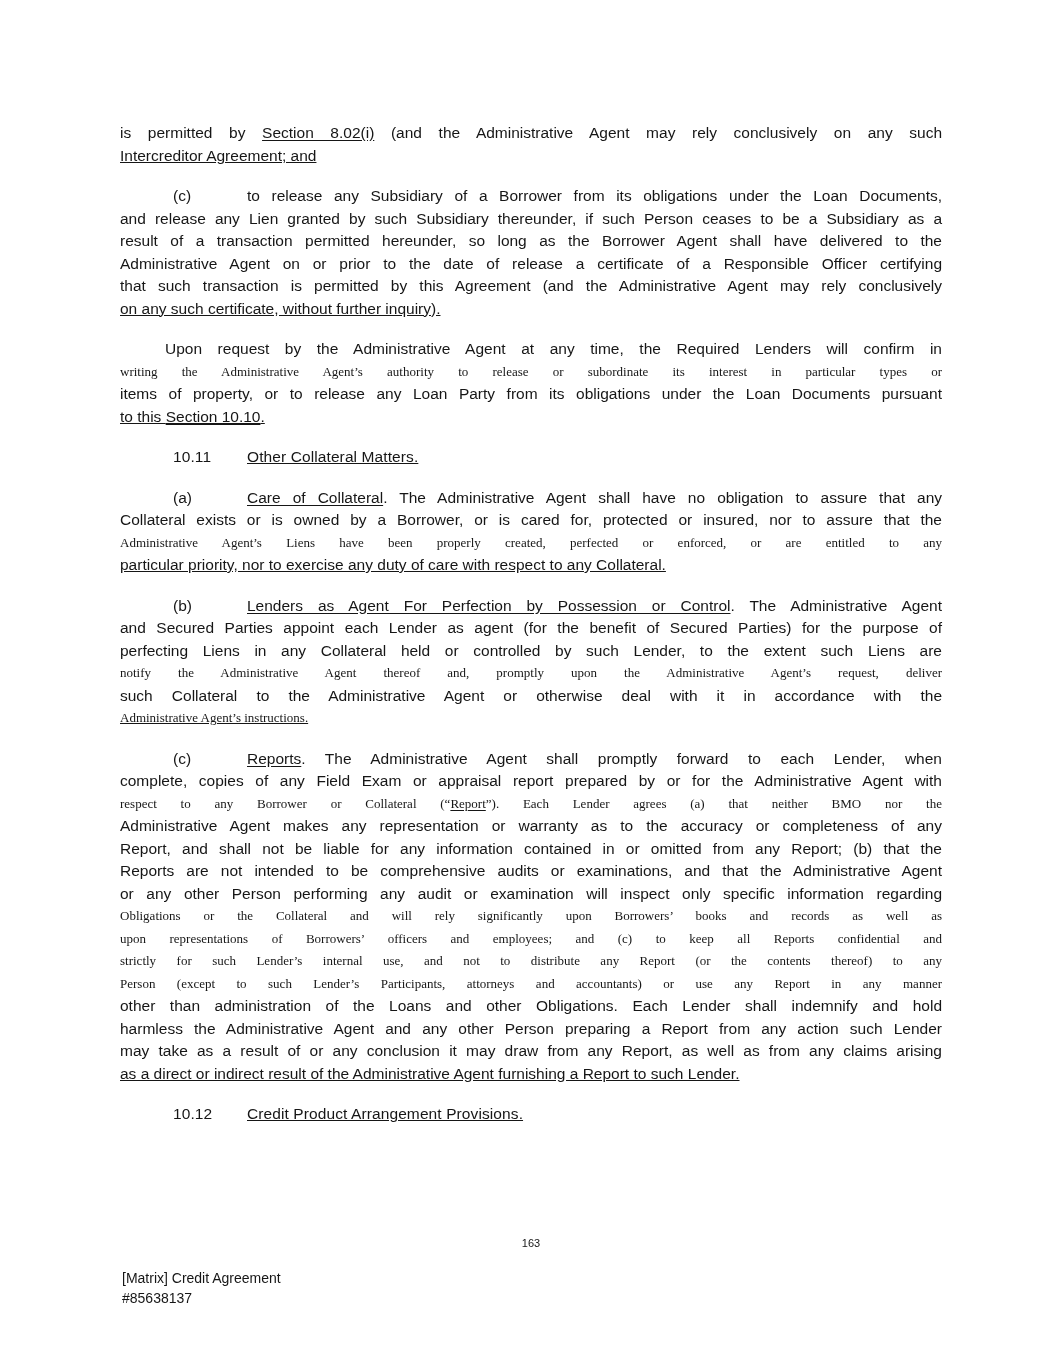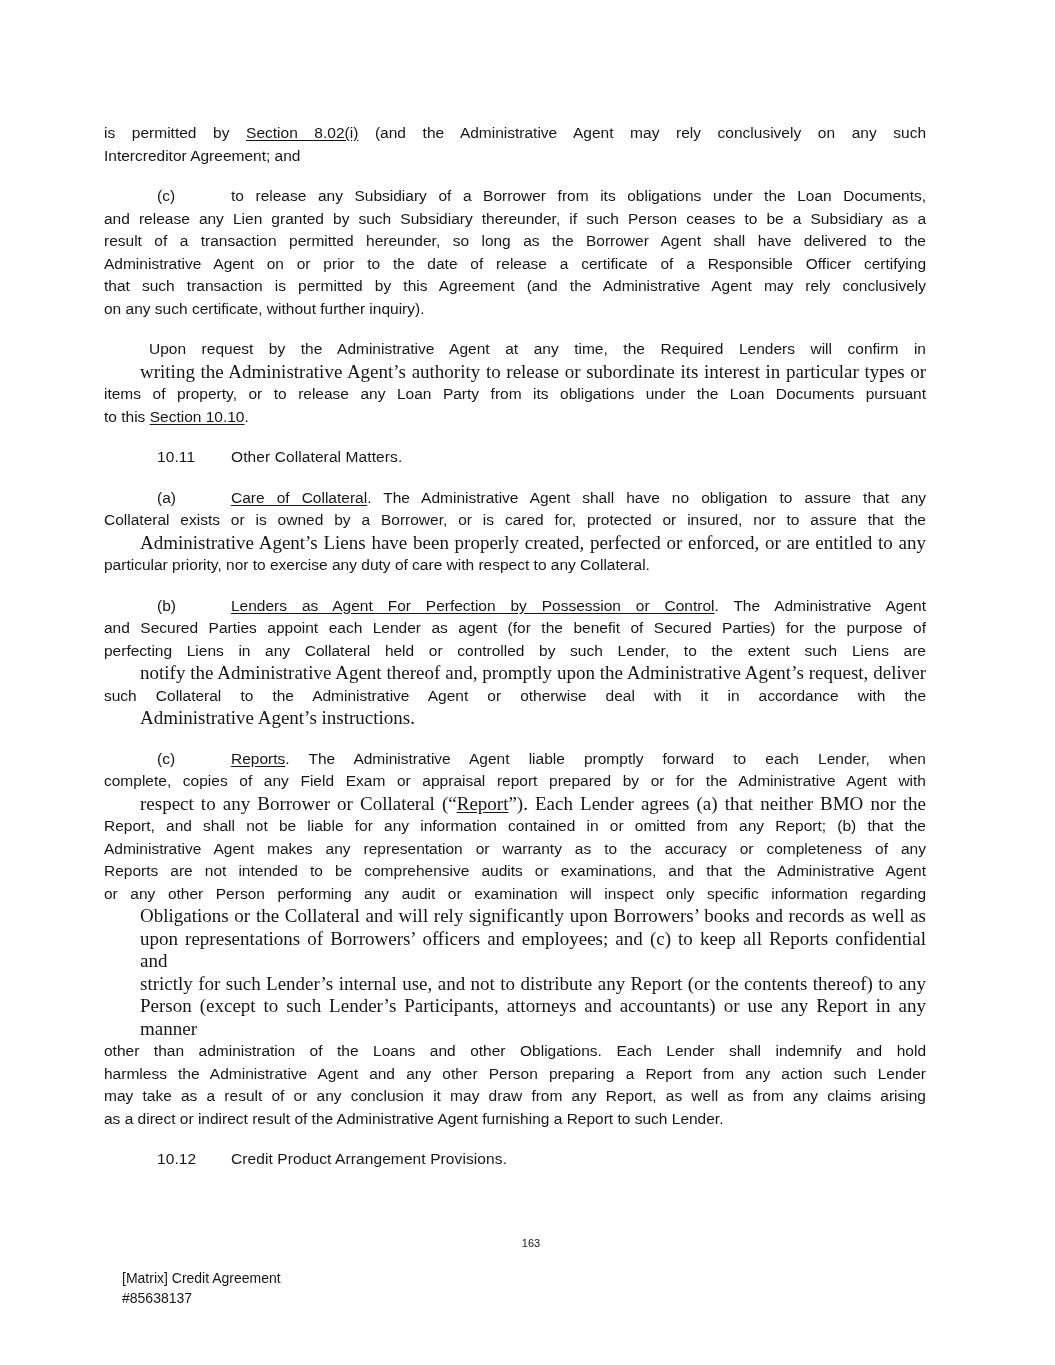--- a/index.html
+++ b/index.html
@@ -5,32 +5,32 @@
   html, body { margin: 0; padding: 0; }
   body {
     width: 1055px; height: 1365px;
     background: #ffffff;
     font-family: "Liberation Sans", sans-serif;
     color: #161616;
     position: relative;
     overflow: hidden;
   }
   .page { position: absolute; inset: 0; background: #ffffff; }
-  .content { position: absolute; left: 104px; top: 122px; width: 822px; }
+  .content { position: absolute; left: 120px; top: 122px; width: 822px; }
   .block { margin-bottom: 18px; }
   .line {
     position: relative;
     font-size: 15.5px;
     line-height: 22.5px;
     text-align: justify;
     text-align-last: justify;
     white-space: normal;
   }
-  .line.end { text-align: left; text-align-last: left; }
-  .line.serif { font-family: "Liberation Serif", serif; font-size: 19px; margin-left: 36px; }
+  .line.end { text-align: left; text-align-last: left; text-decoration: underline; }
+  .line.serif { font-family: "Liberation Serif", serif; font-size: 13px; }
   .line.labeled { padding-left: 127px; }
   .line.labeled .label { position: absolute; left: 53px; top: 0; }
   .line.indent { text-indent: 45px; }
   .heading .line { letter-spacing: 0.1px; }
   .u { text-decoration: underline; text-underline-offset: 2px; }
   .page-number {
     position: absolute; top: 1233px; left: 120px; width: 822px;
     text-align: center; font-size: 11px; line-height: 20px;
   }
   .doc-footer {
@@ -72,25 +72,25 @@
       </div>
       <div class="block paragraph">
         <div class="line labeled"><span class="label">(b)</span><span class="u">Lenders as Agent For Perfection by Possession or Control</span><span>.  The Administrative Agent</span></div>
         <div class="line"><span>and Secured Parties appoint each Lender as agent (for the benefit of Secured Parties) for the purpose of</span></div>
         <div class="line"><span>perfecting Liens in any Collateral held or controlled by such Lender, to the extent such Liens are</span></div>
         <div class="line serif"><span>notify the Administrative Agent thereof and, promptly upon the Administrative Agent’s request, deliver</span></div>
         <div class="line"><span>such Collateral to the Administrative Agent or otherwise deal with it in accordance with the</span></div>
         <div class="line serif end"><span>Administrative Agent’s instructions.</span></div>
       </div>
       <div class="block paragraph">
-        <div class="line labeled"><span class="label">(c)</span><span class="u">Reports</span><span>.  The Administrative Agent liable promptly forward to each Lender, when</span></div>
+        <div class="line labeled"><span class="label">(c)</span><span class="u">Reports</span><span>.  The Administrative Agent shall promptly forward to each Lender, when</span></div>
         <div class="line"><span>complete, copies of any Field Exam or appraisal report prepared by or for the Administrative Agent with</span></div>
         <div class="line serif"><span>respect to any Borrower or Collateral (“</span><span class="u">Report</span><span>”).  Each Lender agrees (a) that neither BMO nor the</span></div>
+        <div class="line"><span>Administrative Agent makes any representation or warranty as to the accuracy or completeness of any</span></div>
         <div class="line"><span>Report, and shall not be liable for any information contained in or omitted from any Report; (b) that the</span></div>
-        <div class="line"><span>Administrative Agent makes any representation or warranty as to the accuracy or completeness of any</span></div>
         <div class="line"><span>Reports are not intended to be comprehensive audits or examinations, and that the Administrative Agent</span></div>
         <div class="line"><span>or any other Person performing any audit or examination will inspect only specific information regarding</span></div>
         <div class="line serif"><span>Obligations or the Collateral and will rely significantly upon Borrowers’ books and records as well as</span></div>
         <div class="line serif"><span>upon representations of Borrowers’ officers and employees; and (c) to keep all Reports confidential and</span></div>
         <div class="line serif"><span>strictly for such Lender’s internal use, and not to distribute any Report (or the contents thereof) to any</span></div>
         <div class="line serif"><span>Person (except to such Lender’s Participants, attorneys and accountants) or use any Report in any manner</span></div>
         <div class="line"><span>other than administration of the Loans and other Obligations.  Each Lender shall indemnify and hold</span></div>
         <div class="line"><span>harmless the Administrative Agent and any other Person preparing a Report from any action such Lender</span></div>
         <div class="line"><span>may take as a result of or any conclusion it may draw from any Report, as well as from any claims arising</span></div>
         <div class="line end"><span>as a direct or indirect result of the Administrative Agent furnishing a Report to such Lender.</span></div>

